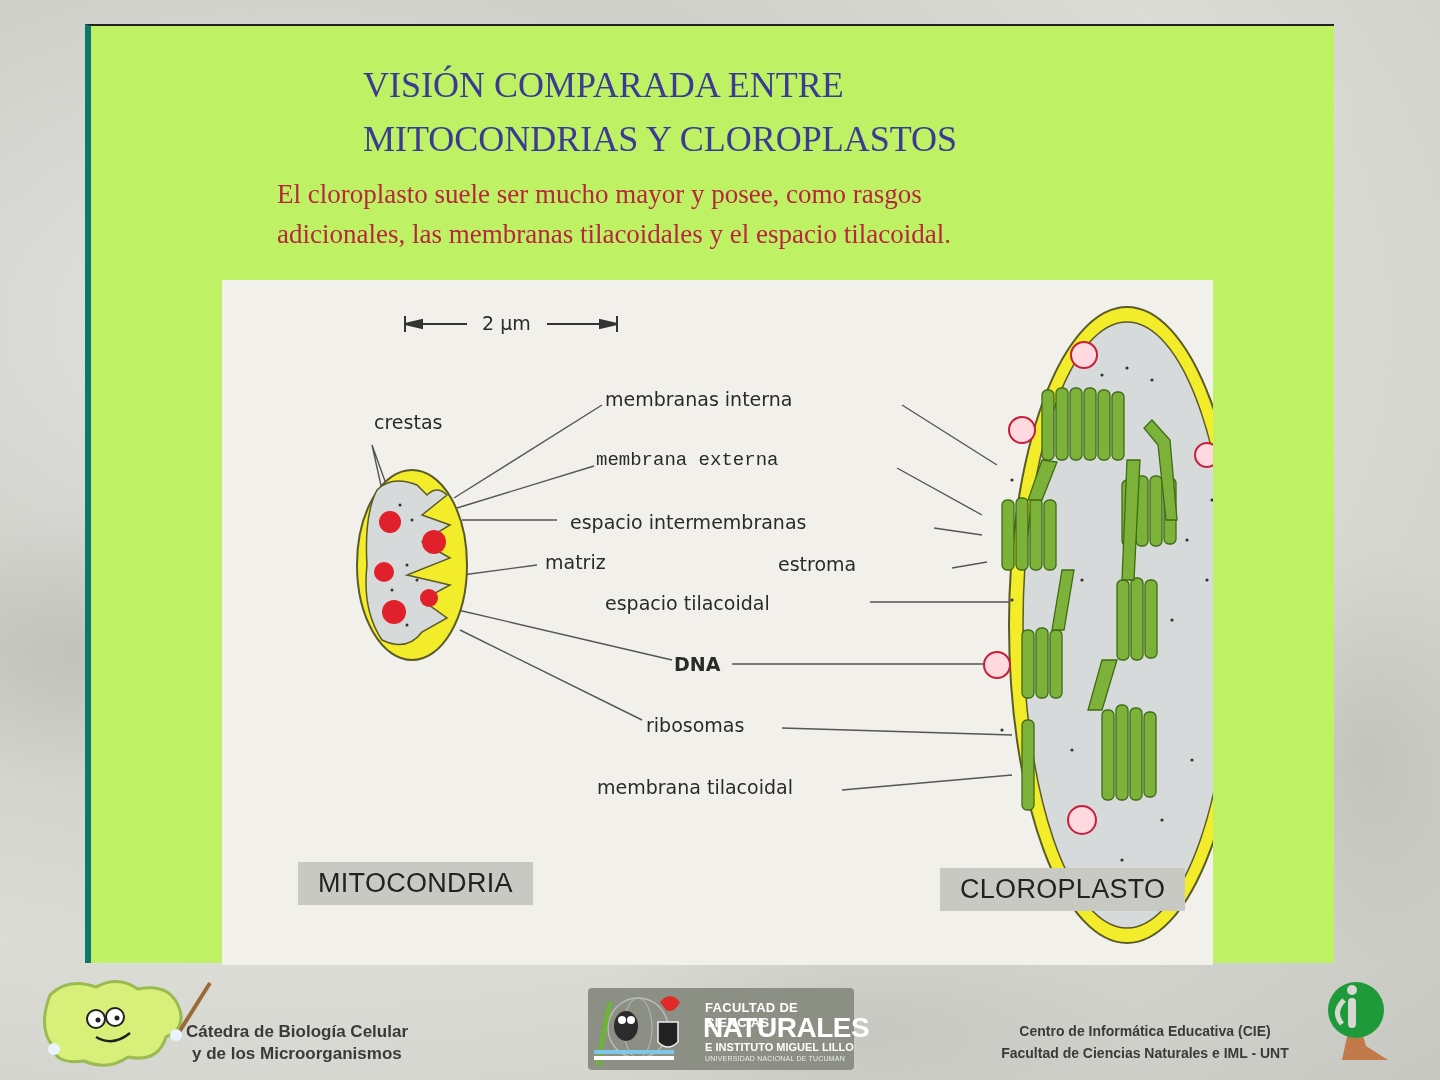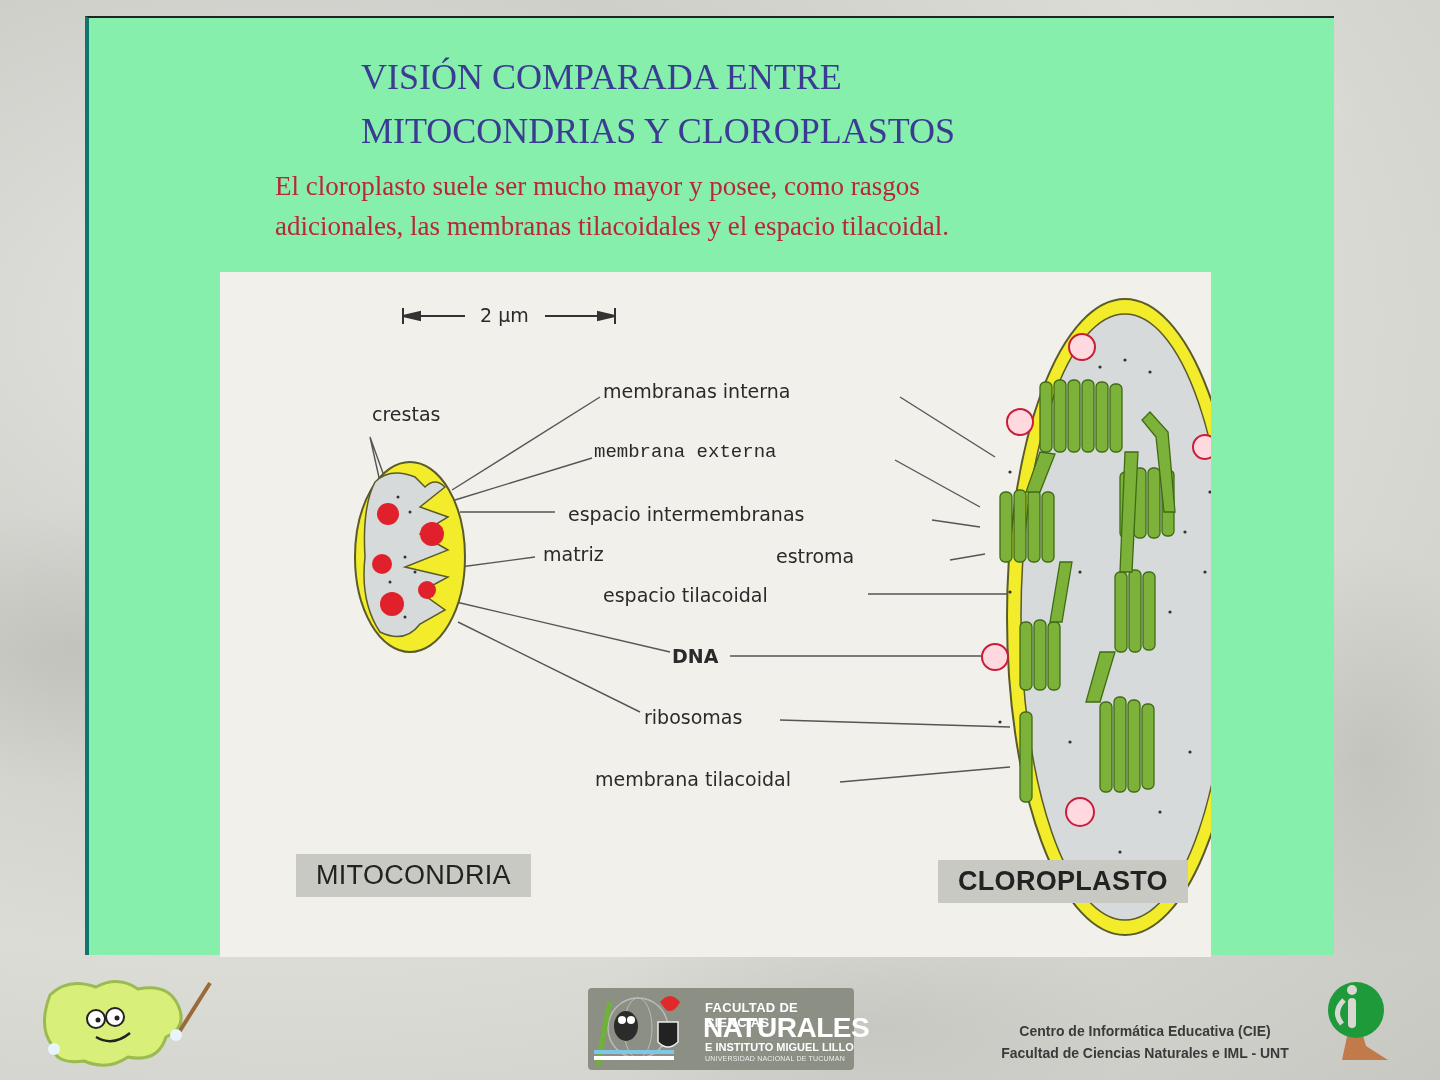--- a/index.html
+++ b/index.html
@@ -9,22 +9,22 @@
     font-family: "Liberation Sans", sans-serif;
   }
   .marble { position:absolute; inset:0; pointer-events:none;
     background:
       radial-gradient(ellipse 300px 120px at 80% 10%, rgba(255,255,255,0.35), transparent 70%),
       radial-gradient(ellipse 260px 200px at 5% 60%, rgba(170,170,165,0.35), transparent 70%),
       radial-gradient(ellipse 400px 160px at 60% 95%, rgba(175,175,170,0.35), transparent 70%),
       radial-gradient(ellipse 200px 300px at 95% 70%, rgba(160,160,155,0.3), transparent 70%);
   }
   .slide {
-    position:absolute; left:85px; top:16px; width:1249px; height:939px;
-    background:#86efac; border-top:2px solid #222; border-left:4px solid #0f766e; box-sizing:border-box;
+    position:absolute; left:85px; top:24px; width:1249px; height:939px;
+    background:#bef264; border-top:2px solid #222; border-left:6px solid #0f766e; box-sizing:border-box;
   }
   .title {
     position:absolute; left:272px; top:32px; margin:0;
     font-family:"Liberation Serif", serif; font-weight:normal;
     color:#3b3b94; font-size:36px; line-height:54px;
   }
   .subtitle {
     position:absolute; left:186px; top:148px; width:900px; margin:0;
     font-family:"Liberation Serif", serif; color:#b8263e; font-size:27px; line-height:40px;
   }
@@ -182,36 +182,40 @@
     <span class="lbl" style="left:374px; top:169px;font-family:Liberation Mono, monospace;">membrana externa</span>
     <span class="lbl" style="left:348px; top:231px;">espacio intermembranas</span>
     <span class="lbl" style="left:323px; top:271px;">matriz</span>
     <span class="lbl" style="left:556px; top:273px;">estroma</span>
     <span class="lbl" style="left:383px; top:312px;">espacio tilacoidal</span>
     <span class="lbl" style="left:452px; top:373px; font-weight:bold;">DNA</span>
     <span class="lbl" style="left:424px; top:434px;">ribosomas</span>
     <span class="lbl" style="left:375px; top:496px;">membrana tilacoidal</span>
 
     <span class="tag" style="left:76px; top:582px;">MITOCONDRIA</span>
-    <span class="tag" style="left:718px; top:588px;font-weight:bold;">CLOROPLASTO</span>
+    <span class="tag" style="left:718px; top:588px;">CLOROPLASTO</span>
   </div>
 </div>
 
 <div class="footer-left">
   <svg width="180" height="100" viewBox="0 0 180 100">
     <path d="M12 20 Q30 2 58 12 Q80 0 100 14 Q130 8 140 30 Q150 52 128 62 Q120 88 90 82 Q70 96 46 86 Q16 90 14 70 Q0 52 12 20 Z" fill="#d8f07a" stroke="#9bbb50" stroke-width="3"></path>
     <circle cx="58" cy="44" r="9" fill="#fff" stroke="#222" stroke-width="2"></circle>
     <circle cx="77" cy="42" r="9" fill="#fff" stroke="#222" stroke-width="2"></circle>
     <circle cx="60" cy="45" r="2.5" fill="#222"></circle>
       <circle cx="79" cy="43" r="2.5" fill="#222"></circle>
     <path d="M58 62 Q75 72 92 58" fill="none" stroke="#222" stroke-width="2.5"></path>
     <line x1="138" y1="62" x2="172" y2="8" stroke="#9a6a3a" stroke-width="4"></line>
     <circle cx="138" cy="60" r="6" fill="#e8f4ff"></circle>
       <circle cx="16" cy="74" r="6" fill="#e8f4ff"></circle>
   </svg>
+  <div class="txt">
+    <span>Cátedra de Biología Celular</span><br>
+    <span style="padding-left:6px;">y de los Microorganismos</span>
+  </div>
 </div>
 
 <div class="footer-mid">
   <svg width="115" height="82" viewBox="0 0 115 82">
     <circle cx="50" cy="40" r="30" fill="none" stroke="#bbb" stroke-width="1.5"></circle>
     <ellipse cx="50" cy="40" rx="14" ry="30" fill="none" stroke="#bbb" stroke-width="1"></ellipse>
     <path d="M10 78 Q16 40 22 14" stroke="#6fb23a" stroke-width="5" fill="none"></path>
     <ellipse cx="38" cy="38" rx="12" ry="15" fill="#2b2b2b"></ellipse>
     <circle cx="34" cy="32" r="4" fill="#fff"></circle>
       <circle cx="43" cy="32" r="4" fill="#fff"></circle>

